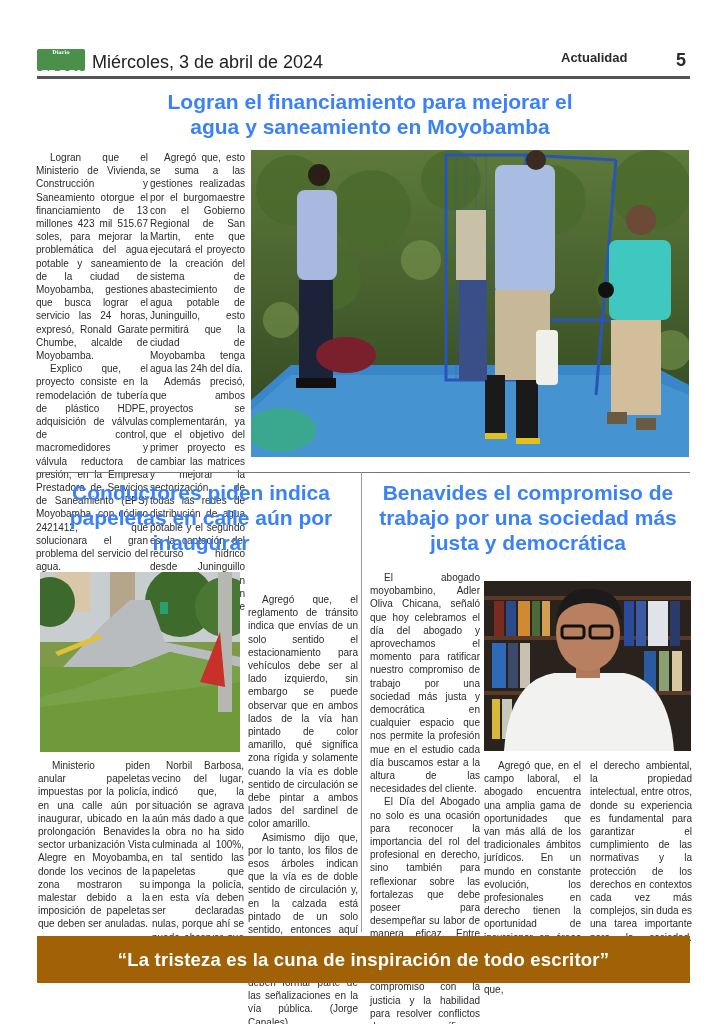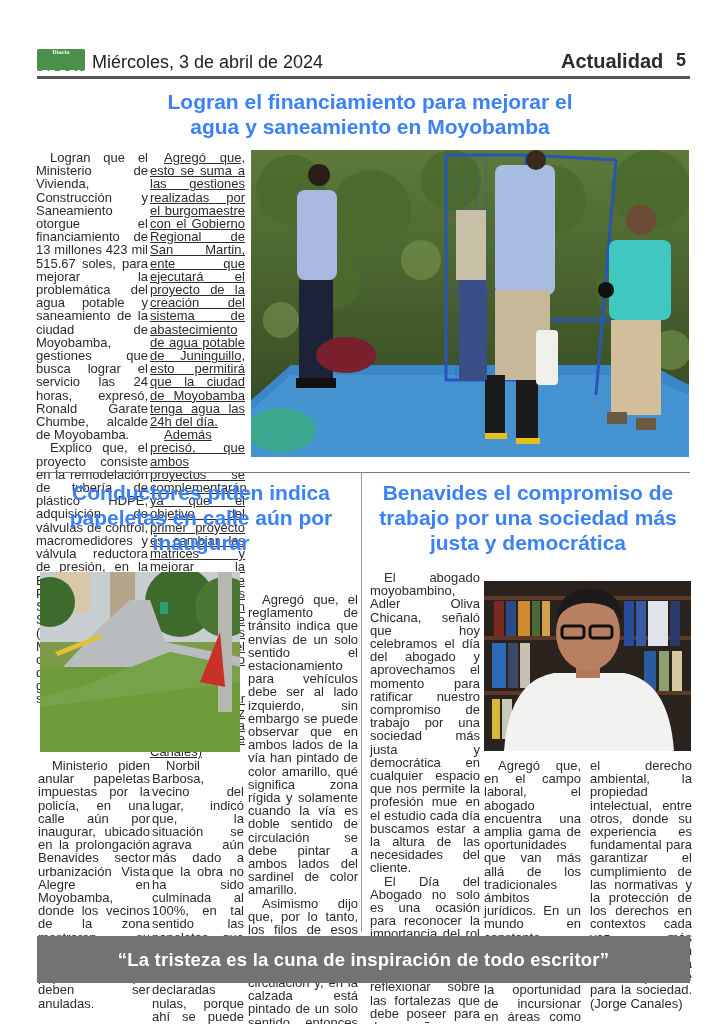--- a/index.html
+++ b/index.html
@@ -4,54 +4,54 @@
 <style>
   * { box-sizing: border-box; margin: 0; padding: 0; }
   html, body { width: 723px; height: 1024px; background: #ffffff; overflow: hidden; }
   body { position: relative; font-family: "Liberation Sans", sans-serif; color: #2b2b2b; }
 
   
   .masthead { position: absolute; left: 37px; top: 49px; width: 48px; height: 22px; background: #4a8f4a; border-radius: 2px; color: #fff; text-align: center; }
   .masthead .small { position: absolute; left: 0; right: 0; top: 0px; font-size: 5px; font-weight: bold; font-family: "DejaVu Serif", serif; line-height: 7px; }
   .masthead .big { position: absolute; left: 0; right: 0; top: 20px; font-size: 15px; font-weight: bold; font-family: "DejaVu Serif", serif; line-height: 15px; letter-spacing: 0.5px; }
   .date { position: absolute; left: 92px; top: 52px; font-size: 18px; color: #222; }
-  .section-name { position: absolute; left: 561px; top: 50px; font-size: 20px; font-weight: bold; color: #2b2b2b; }
+  .section-name { position: absolute; left: 561px; top: 50px; font-size: 13px; font-weight: bold; color: #2b2b2b; }
   .page-num { position: absolute; left: 676px; top: 50px; font-size: 18px; font-weight: bold; color: #2b2b2b; }
   .header-rule { position: absolute; left: 37px; top: 76px; width: 653px; height: 3px; background: #555; }
 
   
   .hl { position: absolute; font-weight: bold; color: #3b82f6; text-align: center; line-height: 1.2; }
   .hl-main { left: 150px; top: 89px; width: 440px; font-size: 21px; }
   .hl-left { left: 36px; top: 480px; width: 330px; font-size: 21px; }
   .hl-right { left: 362px; top: 480px; width: 332px; font-size: 21px; }
 
   
-  .col { position: absolute; font-size: 13px; line-height: 13.2px; text-align: justify; color: #2b2b2b; font-family: "Liberation Sans", sans-serif; }
+  .col { position: absolute; font-size: 10px; line-height: 13.2px; text-align: justify; color: #2b2b2b; font-family: "Liberation Sans", sans-serif; }
   .col p { text-indent: 14px; }
   .c1 { left: 36px; top: 151px; width: 112px; }
-  .c2 { left: 150px; top: 151px; width: 95px; text-decoration: underline; }
+  .c2 { left: 150px; top: 151px; width: 95px; }
   .c3 { left: 38px; top: 759px; width: 112px; }
   .c4 { left: 152px; top: 759px; width: 92px; }
   .c5 { left: 248px; top: 593px; width: 110px; }
   .c6 { left: 370px; top: 571px; width: 110px; }
   .c7 { left: 484px; top: 759px; width: 97px; }
   .c8 { left: 590px; top: 759px; width: 102px; }
 
   
   .hrule { position: absolute; left: 37px; top: 472px; width: 653px; height: 1px; background: #777; }
   .vrule { position: absolute; left: 361px; top: 472px; width: 1px; height: 460px; background: #999; }
 
   
   .photo { position: absolute; overflow: hidden; }
   .photo-water { left: 251px; top: 150px; width: 438px; height: 307px; background: #3f5a2b; }
   .photo-street { left: 40px; top: 572px; width: 200px; height: 180px; background: #6f8a3a; }
   .photo-lawyer { left: 484px; top: 581px; width: 207px; height: 170px; background: #2a2420; }
 
   
-  .quote-bar { position: absolute; left: 37px; top: 936px; width: 653px; height: 47px; background: #737373; display: flex; align-items: center; justify-content: center; }
+  .quote-bar { position: absolute; left: 37px; top: 936px; width: 653px; height: 47px; background: #a16207; display: flex; align-items: center; justify-content: center; }
   .quote-text { color: #fff; font-weight: bold; font-size: 18.5px; letter-spacing: 0.2px; }
 </style>
 </head>
 <body>
 
 <div class="masthead">
   <span class="small">Diario</span>
   <span class="big">HOY</span>
 </div>
 <div class="date">Miércoles, 3 de abril de  2024</div>

